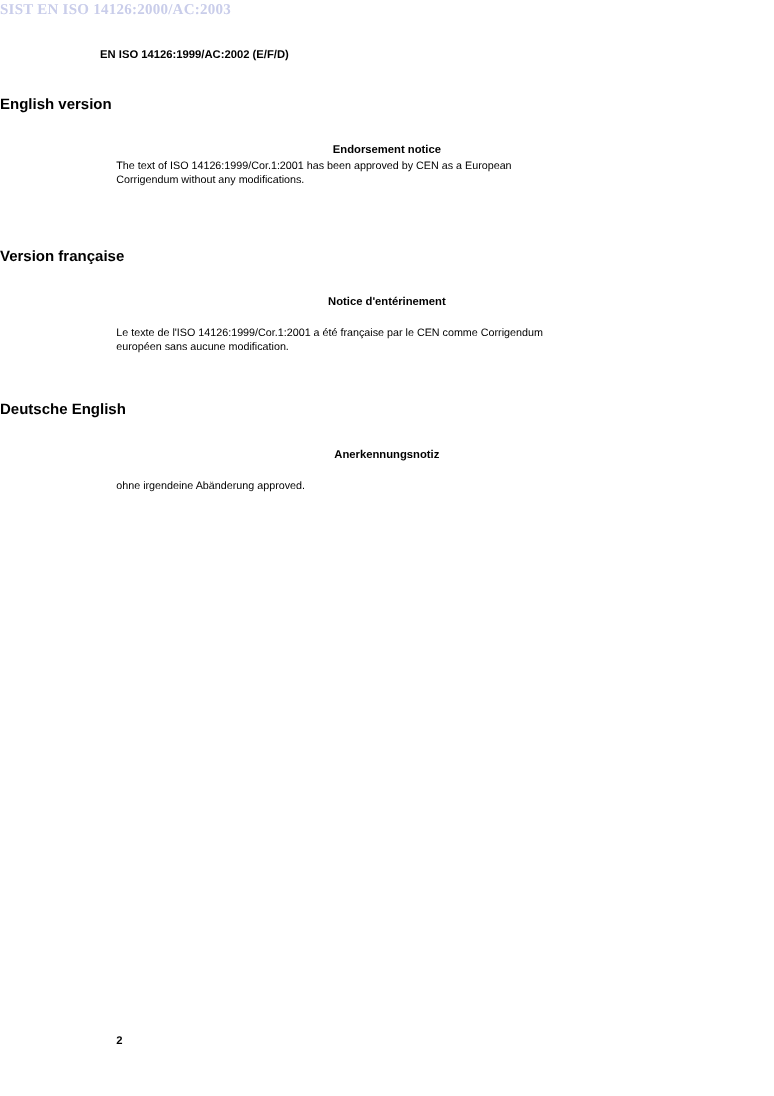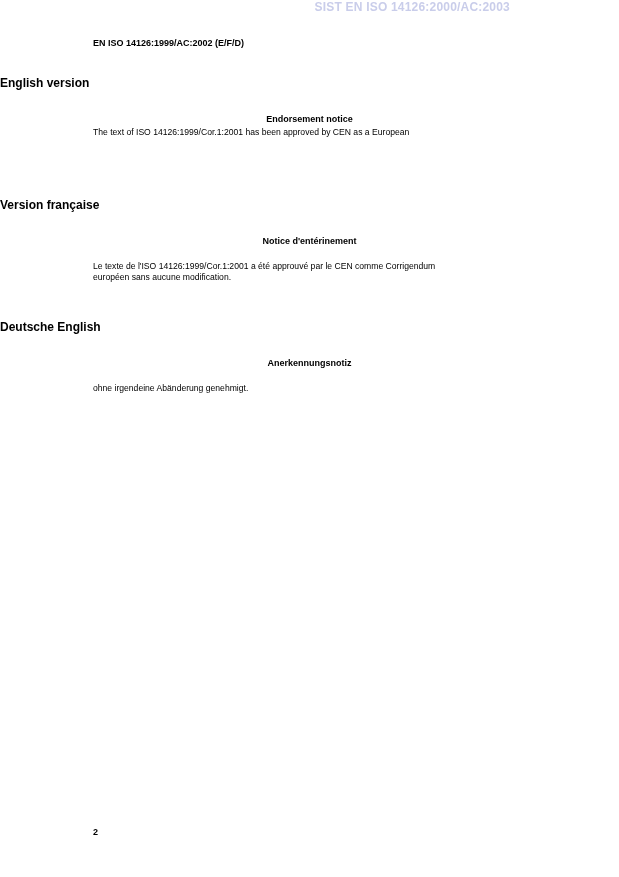--- a/index.html
+++ b/index.html
@@ -1,45 +1,46 @@
 <!DOCTYPE html>
 <html><head>
 <meta charset="utf-8">
 <style>
   html, body { margin: 0; padding: 0; background: #ffffff; }
   body { width: 619px; height: 877px; position: relative; overflow: hidden;
          font-family: "Liberation Sans", sans-serif; color: #000; }
-  .watermark { position: absolute; top: 0; left: 0; width: 510px; text-align: right;
-               font-size: 12px; font-weight: bold; color: #c9cdea; letter-spacing: 0.2px; line-height: 14px; }
-  .doc-id { position: absolute; left: 93px; top: 38px; font-size: 9px; font-weight: bold; text-align: center; }
+  .watermark { position: absolute; top: 0; left: 0; width: 510px; text-align: left;
+               font-size: 12px; font-weight: bold; color: #c9cdea; letter-spacing: 0.2px; line-height: 14px; font-family: Liberation Serif, serif; }
+  .doc-id { position: absolute; left: 80px; top: 38px; font-size: 9px; font-weight: bold; text-align: center; }
   .section-title { position: absolute; left: 0; width: 619px; text-align: left;
                    font-size: 12px; font-weight: bold; }
   .sub-title { position: absolute; left: 0; width: 619px; text-align: center;
                font-size: 9px; font-weight: bold; }
   .body-text { position: absolute; left: 93px; width: 440px; font-size: 8.6px; line-height: 10.5px; }
   .page-num { position: absolute; left: 93px; top: 827px; font-size: 9px; font-weight: bold; }
 </style>
 </head>
 <body>
 
 <div class="watermark">SIST EN ISO 14126:2000/AC:2003</div>
 <div class="doc-id">EN ISO 14126:1999/AC:2002 (E/F/D)</div>
 
 <div class="section-title" style="top:76px">English version</div>
 <div class="sub-title" style="top:114px">Endorsement notice</div>
 <div class="body-text" style="top:127px">
   <div>The text of ISO 14126:1999/Cor.1:2001 has been approved by CEN as a European</div>
+  <div>Corrigendum without any modifications.</div>
 </div>
 
 <div class="section-title" style="top:198px">Version française</div>
 <div class="sub-title" style="top:236px">Notice d'entérinement</div>
 <div class="body-text" style="top:261px">
-  <div>Le texte de l'ISO 14126:1999/Cor.1:2001 a été approuvé par le CEN comme Corrigendum</div>
+  <div>Le texte de l'ISO 14126:1999/Cor.1:2001 a été française par le CEN comme Corrigendum</div>
   <div>européen sans aucune modification.</div>
 </div>
 
 <div class="section-title" style="top:320px">Deutsche English</div>
 <div class="sub-title" style="top:358px">Anerkennungsnotiz</div>
 <div class="body-text" style="top:383px">
-  <div>ohne irgendeine Abänderung genehmigt.</div>
+  <div>ohne irgendeine Abänderung approved.</div>
 </div>
 
 <div class="page-num">2</div>
 
 </body></html>

